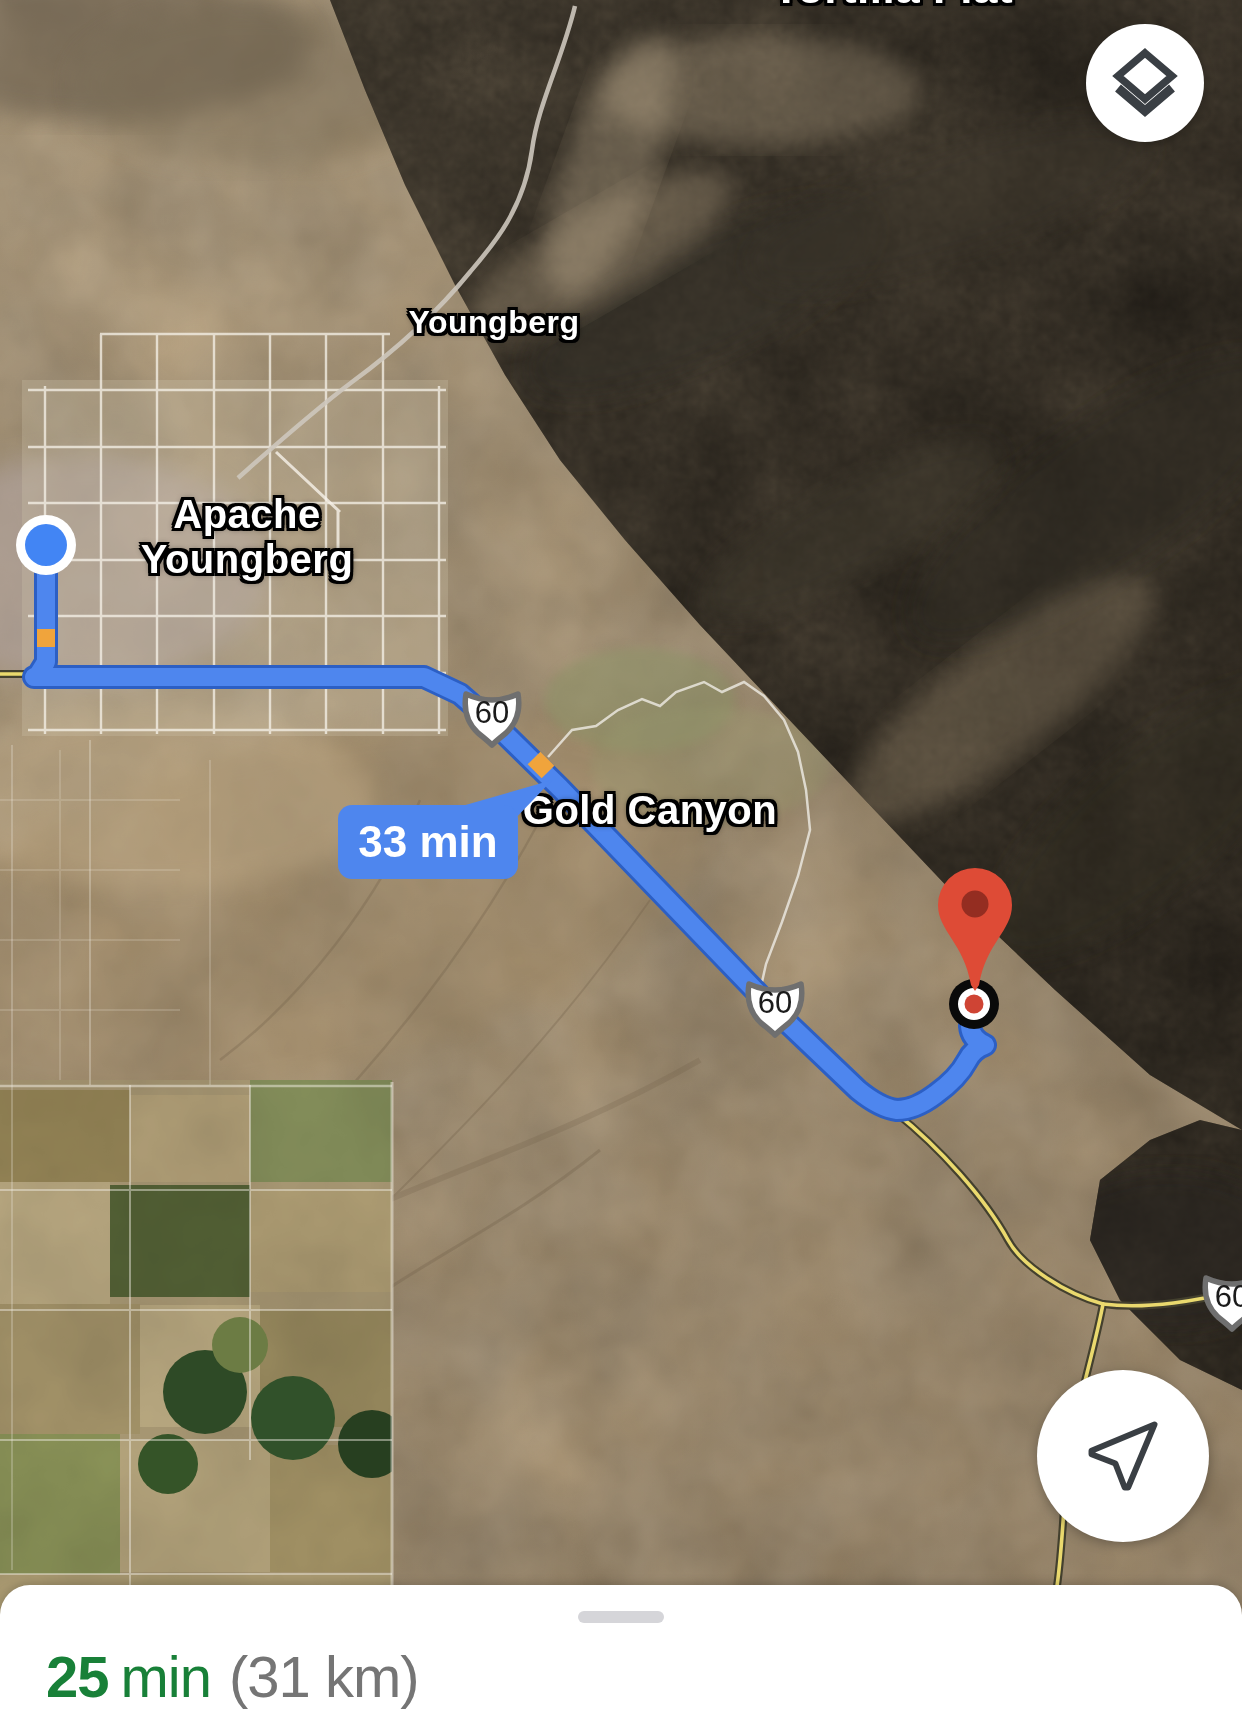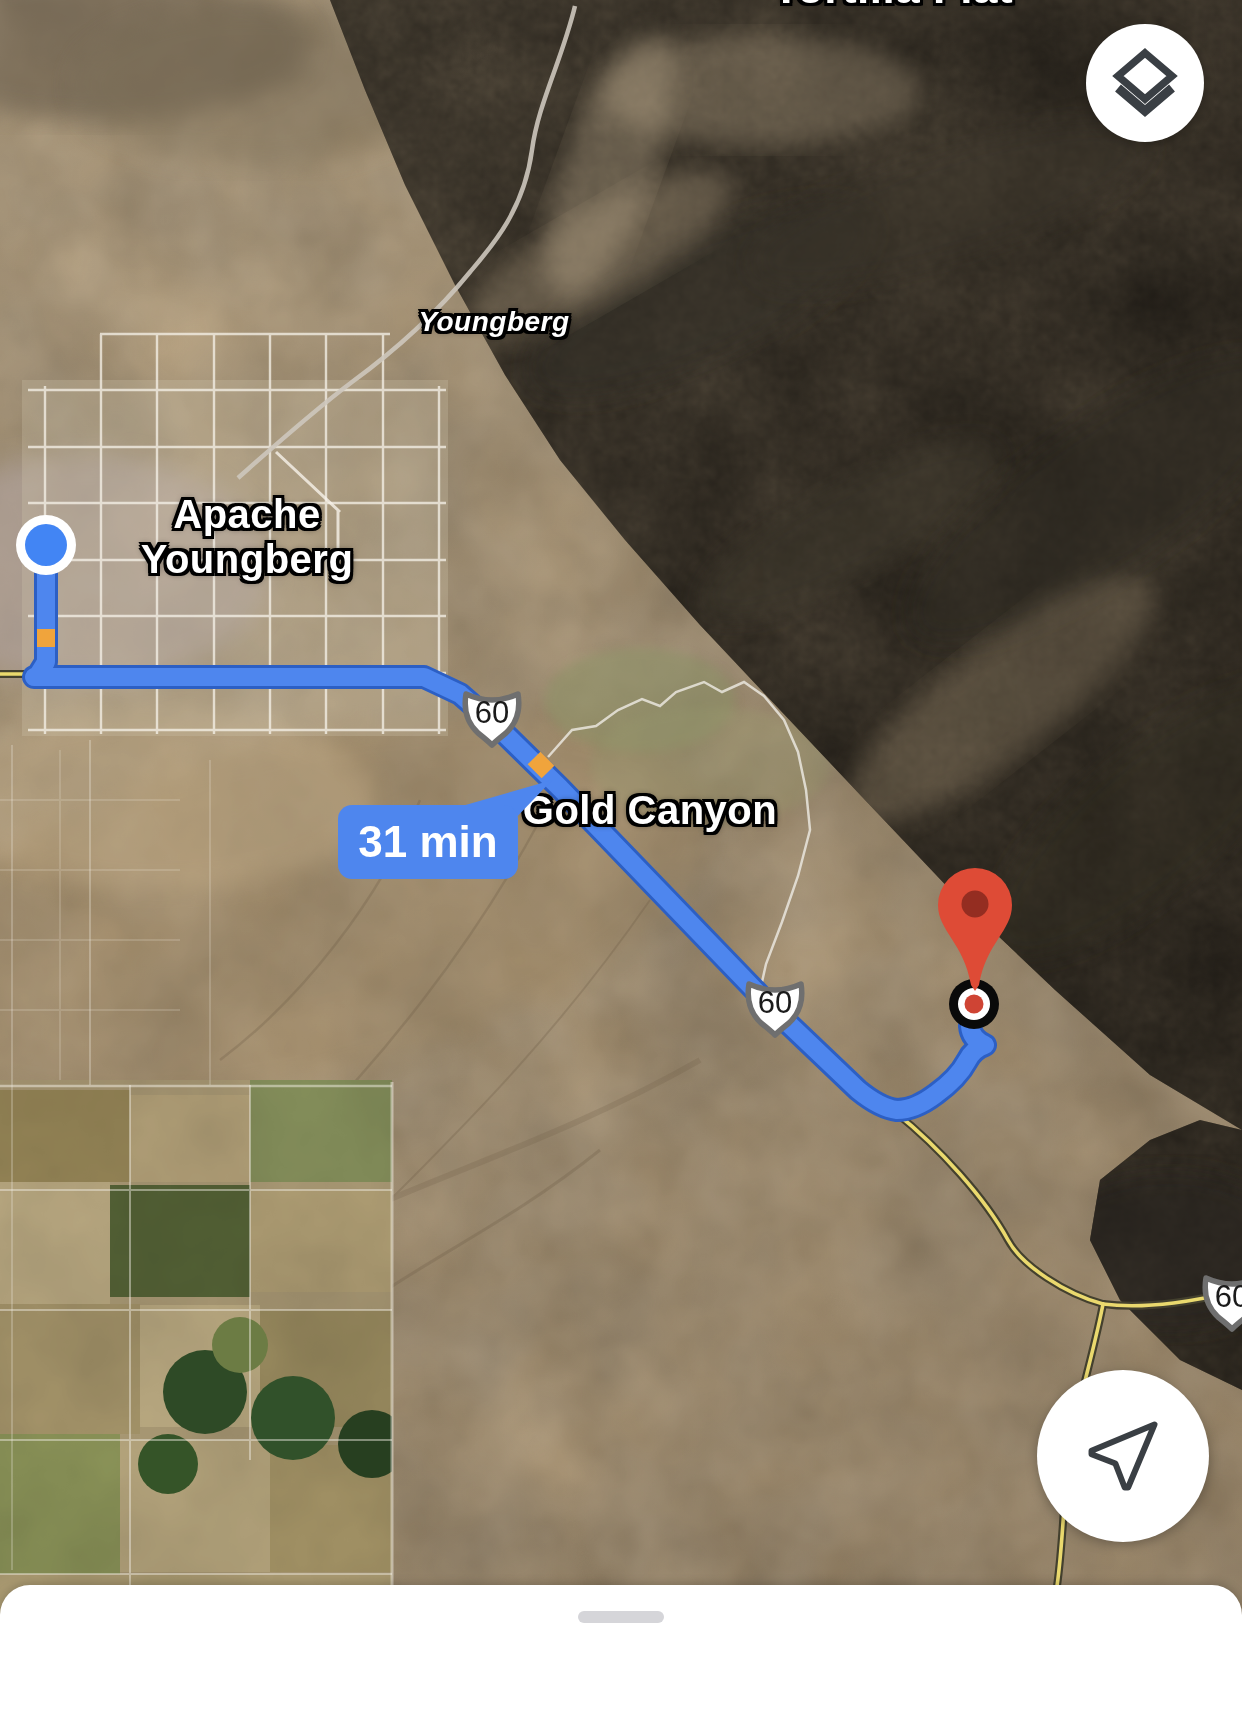--- a/index.html
+++ b/index.html
@@ -7,21 +7,21 @@
        font-family:"Liberation Sans",sans-serif;background:#b9a17c;}
   #map{position:absolute;inset:0;}
   #terrain{position:absolute;left:0;top:0;width:1242px;height:1727px;}
   
   .maplabel{position:absolute;transform:translate(-50%,-50%);color:#fff;
     font-weight:700;text-align:center;white-space:nowrap;letter-spacing:.5px;
     text-shadow:-3px -3px 0 #000,3px -3px 0 #000,-3px 3px 0 #000,3px 3px 0 #000,
       0 -3px 0 #000,0 3px 0 #000,-3px 0 0 #000,3px 0 0 #000,0 0 7px #000;
     pointer-events:none;}
   .lbl-tortilla{left:893px;top:-12px;font-size:44px;}
-  .lbl-youngberg{left:494px;top:322px;font-size:28px;font-style:italic;}
+  .lbl-youngberg{left:494px;top:322px;font-size:32px;}
   .lbl-apache{left:247px;top:537px;font-size:40px;line-height:45px;white-space:normal;width:230px;}
   .lbl-gold{left:650px;top:810px;font-size:40px;}
   
   .callout{position:absolute;left:338px;top:805px;width:180px;height:74px;
     background:#4e86ee;border-radius:14px;display:flex;align-items:center;
     justify-content:center;color:#fff;font-size:44px;font-weight:700;}
   .callout-pointer{position:absolute;left:462px;top:770px;width:96px;height:46px;
     background:#4e86ee;clip-path:polygon(94% 22%,0 78%,58% 100%);}
   
   .fab{position:absolute;background:#fff;border-radius:50%;
@@ -219,32 +219,35 @@
   </g>
 </svg>
 
   <div class="maplabel lbl-tortilla">Tortilla Flat</div>
   <div class="maplabel lbl-youngberg">Youngberg</div>
   <div class="maplabel lbl-apache">Apache Youngberg</div>
   <div class="maplabel lbl-gold">Gold Canyon</div>
 
   <div class="callout-pointer"></div>
   <div class="callout">
-    <span>31 min</span>
+    <span>33 min</span>
   </div>
 
   <div class="fab fab-layers">
     <svg width="70" height="70" viewBox="-35 -35 70 70">
       <path d="M0 -30 L27 -7 L0 16 L-27 -7 Z" fill="none" stroke="#3a3f44" stroke-width="7.5"></path>
       <path d="M-27 5 L0 28 L27 5" fill="none" stroke="#3a3f44" stroke-width="9"></path>
     </svg>
   </div>
 
   <div class="fab fab-locate">
     <svg width="84" height="84" viewBox="0 0 24 24">
       <path d="M21 3 L3 10.53 v.98 l6.84 2.65 L12.48 21 h.98 L21 3 z" fill="none" stroke="#3a3f44" stroke-width="1.7" stroke-linejoin="round"></path>
     </svg>
   </div>
 </div>
 
 <div class="sheet">
   <div class="grabber"></div>
+  <div class="etarow">
+    <span class="eta-num">25</span><span class="eta-unit">min</span><span class="eta-dist">(31 km)</span>
+  </div>
 </div>
 
 </body></html>

